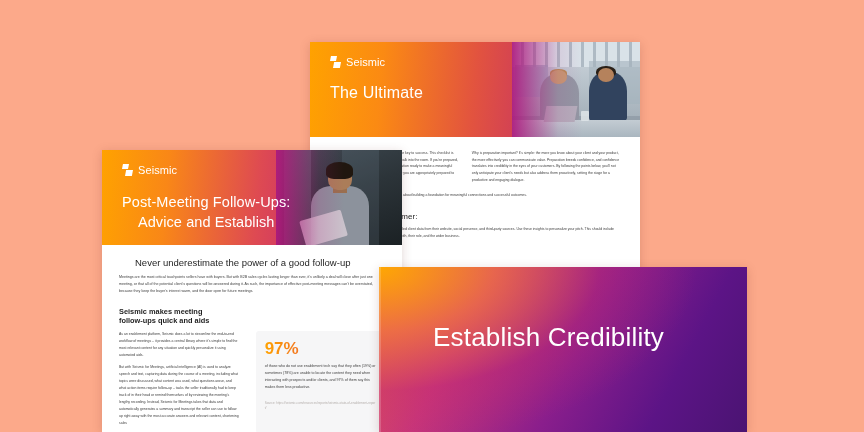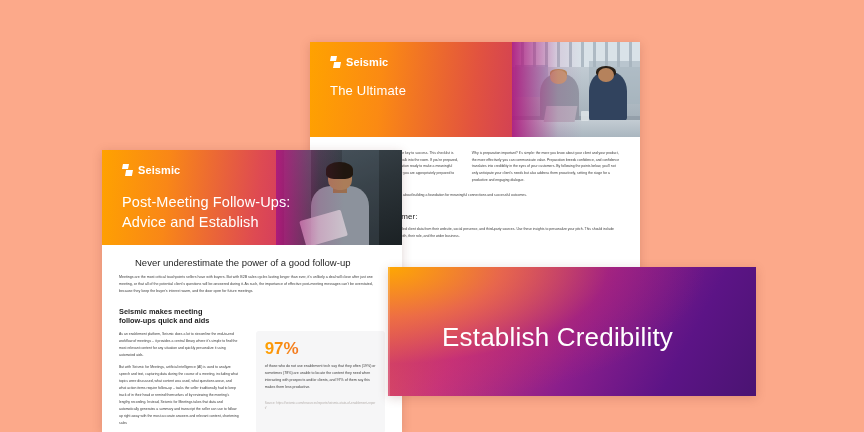--- a/index.html
+++ b/index.html
@@ -15,32 +15,32 @@
        box-shadow:0 2px 10px rgba(90,30,20,.18);}
 
   
   .logo{display:flex;align-items:center;gap:5px;}
   .logo .mark{position:relative;width:11px;height:12px;flex:0 0 auto;}
   .logo .mark i{position:absolute;background:#fff;display:block;}
   .logo .mark i.a{left:0;top:0;width:7px;height:5px;
       clip-path:polygon(14% 0,100% 0,86% 100%,0 100%);}
   .logo .mark i.b{left:3px;top:6px;width:8px;height:6px;
       clip-path:polygon(14% 0,100% 0,86% 100%,0 100%);}
-  .logo .word{color:#fff;font-weight:bold;letter-spacing:.1px;}
+  .logo .word{color:#fff;font-weight:normal;letter-spacing:.1px;}
 
   
   #doc-checklist{
     left:310px;top:42px;width:330px;height:260px;
   }
   #doc-checklist .hdr{position:relative;height:95px;
     background:linear-gradient(95deg,#FFA200 0%,#FB8A13 22%,#E2533F 50%,#C02C6D 78%,#A51E7E 100%);}
   #doc-checklist .hdr .photo{position:absolute;right:0;top:0;width:128px;height:95px;overflow:hidden;}
   #doc-checklist .hdr .logo{position:absolute;left:20px;top:14px;font-size:11px;}
   #doc-checklist .hdr h1{position:absolute;left:20px;top:40px;margin:0;color:#fff;
-    font-size:13px;font-weight:normal;line-height:1.35;letter-spacing:.2px;}
+    font-size:16px;font-weight:normal;line-height:1.35;letter-spacing:.2px;}
   #doc-checklist .body{padding:13px 18px 0 18px;position:relative;}
   .cols{display:flex;gap:14px;}
   .cols p{margin:0;font-size:3.45px;line-height:1.95;color:#3c3c3c;text-align:left;}
   .para-wide{margin:8px 0 0 0;font-size:3.45px;line-height:1.95;color:#3c3c3c;}
   #doc-checklist h2{margin:14px 0 5px 0;font-size:8px;font-weight:normal;color:#262626;}
   #doc-checklist .sub{margin:0;font-size:3.45px;line-height:1.95;color:#3c3c3c;}
 
   
   .ph-office{width:100%;height:100%;position:relative;
     background:linear-gradient(180deg,#cfd8de 0%,#b9c4cc 42%,#9aa6b0 100%);}
@@ -72,21 +72,21 @@
 
   
   #doc-followup{
     left:102px;top:150px;width:300px;height:282px;
   }
   #doc-followup .hdr{position:relative;height:95px;
     background:linear-gradient(95deg,#FFA200 0%,#F98717 22%,#DE4A52 52%,#BE2279 80%,#A81C80 100%);}
   #doc-followup .hdr .photo{position:absolute;right:0;top:0;width:126px;height:95px;overflow:hidden;}
   #doc-followup .hdr .logo{position:absolute;left:20px;top:14px;font-size:11px;}
   #doc-followup .hdr h1{position:absolute;left:20px;top:42px;margin:0;color:#fff;
-    font-size:14.5px;font-weight:normal;line-height:1.38;letter-spacing:.1px;}
+    font-size:14.5px;font-weight:normal;line-height:1.38;letter-spacing:.1px;text-align:center;}
   #doc-followup .body{padding:12px 17px 0 17px;}
   #doc-followup h2{margin:0 0 6px 16px;font-size:9.5px;font-weight:normal;color:#1f1f1f;}
   #doc-followup .lede{margin:0;font-size:3.6px;line-height:2.0;color:#3c3c3c;}
   #doc-followup h3{margin:11px 0 5px 0;font-size:7.4px;font-weight:bold;color:#1f1f1f;line-height:1.3;}
   #doc-followup .two{display:flex;gap:16px;}
   #doc-followup .two .left{flex:1 1 52%;}
   #doc-followup .two .left p{margin:0 0 6px 0;font-size:3.45px;line-height:2.0;color:#3c3c3c;}
   .statbox{flex:1 1 48%;background:#F6F6F7;border-radius:3px;padding:9px 9px 8px 9px;}
   .statbox .big{font-size:17px;font-weight:bold;line-height:1;
     background:linear-gradient(92deg,#FFA200,#E8543B 55%,#C0246F);
@@ -108,21 +108,21 @@
     background:#ab7d59;border-radius:48% 48% 42% 42%;}
   .ph-tablet .hair{position:absolute;left:40%;bottom:70%;width:21%;height:17%;
     background:#20170f;border-radius:50% 50% 30% 30%;}
   .ph-tablet .tab{position:absolute;left:21%;bottom:4%;width:34%;height:28%;
     background:#cfc7cf;transform:rotate(-16deg);border-radius:2px;opacity:.92;}
   .ph-tablet .tint{position:absolute;inset:0;
     background:linear-gradient(90deg,rgba(180,26,126,.95) 0%,rgba(180,26,126,.62) 14%,rgba(180,26,126,.16) 34%,rgba(180,26,126,0) 54%);}
 
   
   #doc-credibility{
-    left:388px;top:267px;width:368px;height:129px;
+    left:379px;top:267px;width:368px;height:165px;
     background:
       radial-gradient(120% 150% at 0% 0%, rgba(255,170,0,.96) 0%, rgba(243,120,60,.72) 26%, rgba(196,40,110,.35) 50%, rgba(120,20,120,0) 72%),
       linear-gradient(118deg,#E9614B 0%,#C8367A 26%,#8A1E8C 54%,#5C1486 78%,#4A1472 100%);
   }
   #doc-credibility h1{margin:0;position:absolute;left:54px;top:55px;color:#fff;
     font-size:26px;font-weight:normal;letter-spacing:.2px;}
   #doc-credibility p{margin:0;position:absolute;left:55px;top:96px;width:248px;
     color:#f4eef4;font-size:8.2px;line-height:1.95;}
 
   .edge-hl{position:absolute;left:0;top:0;width:2px;height:100%;background:rgba(255,255,255,.18);}

